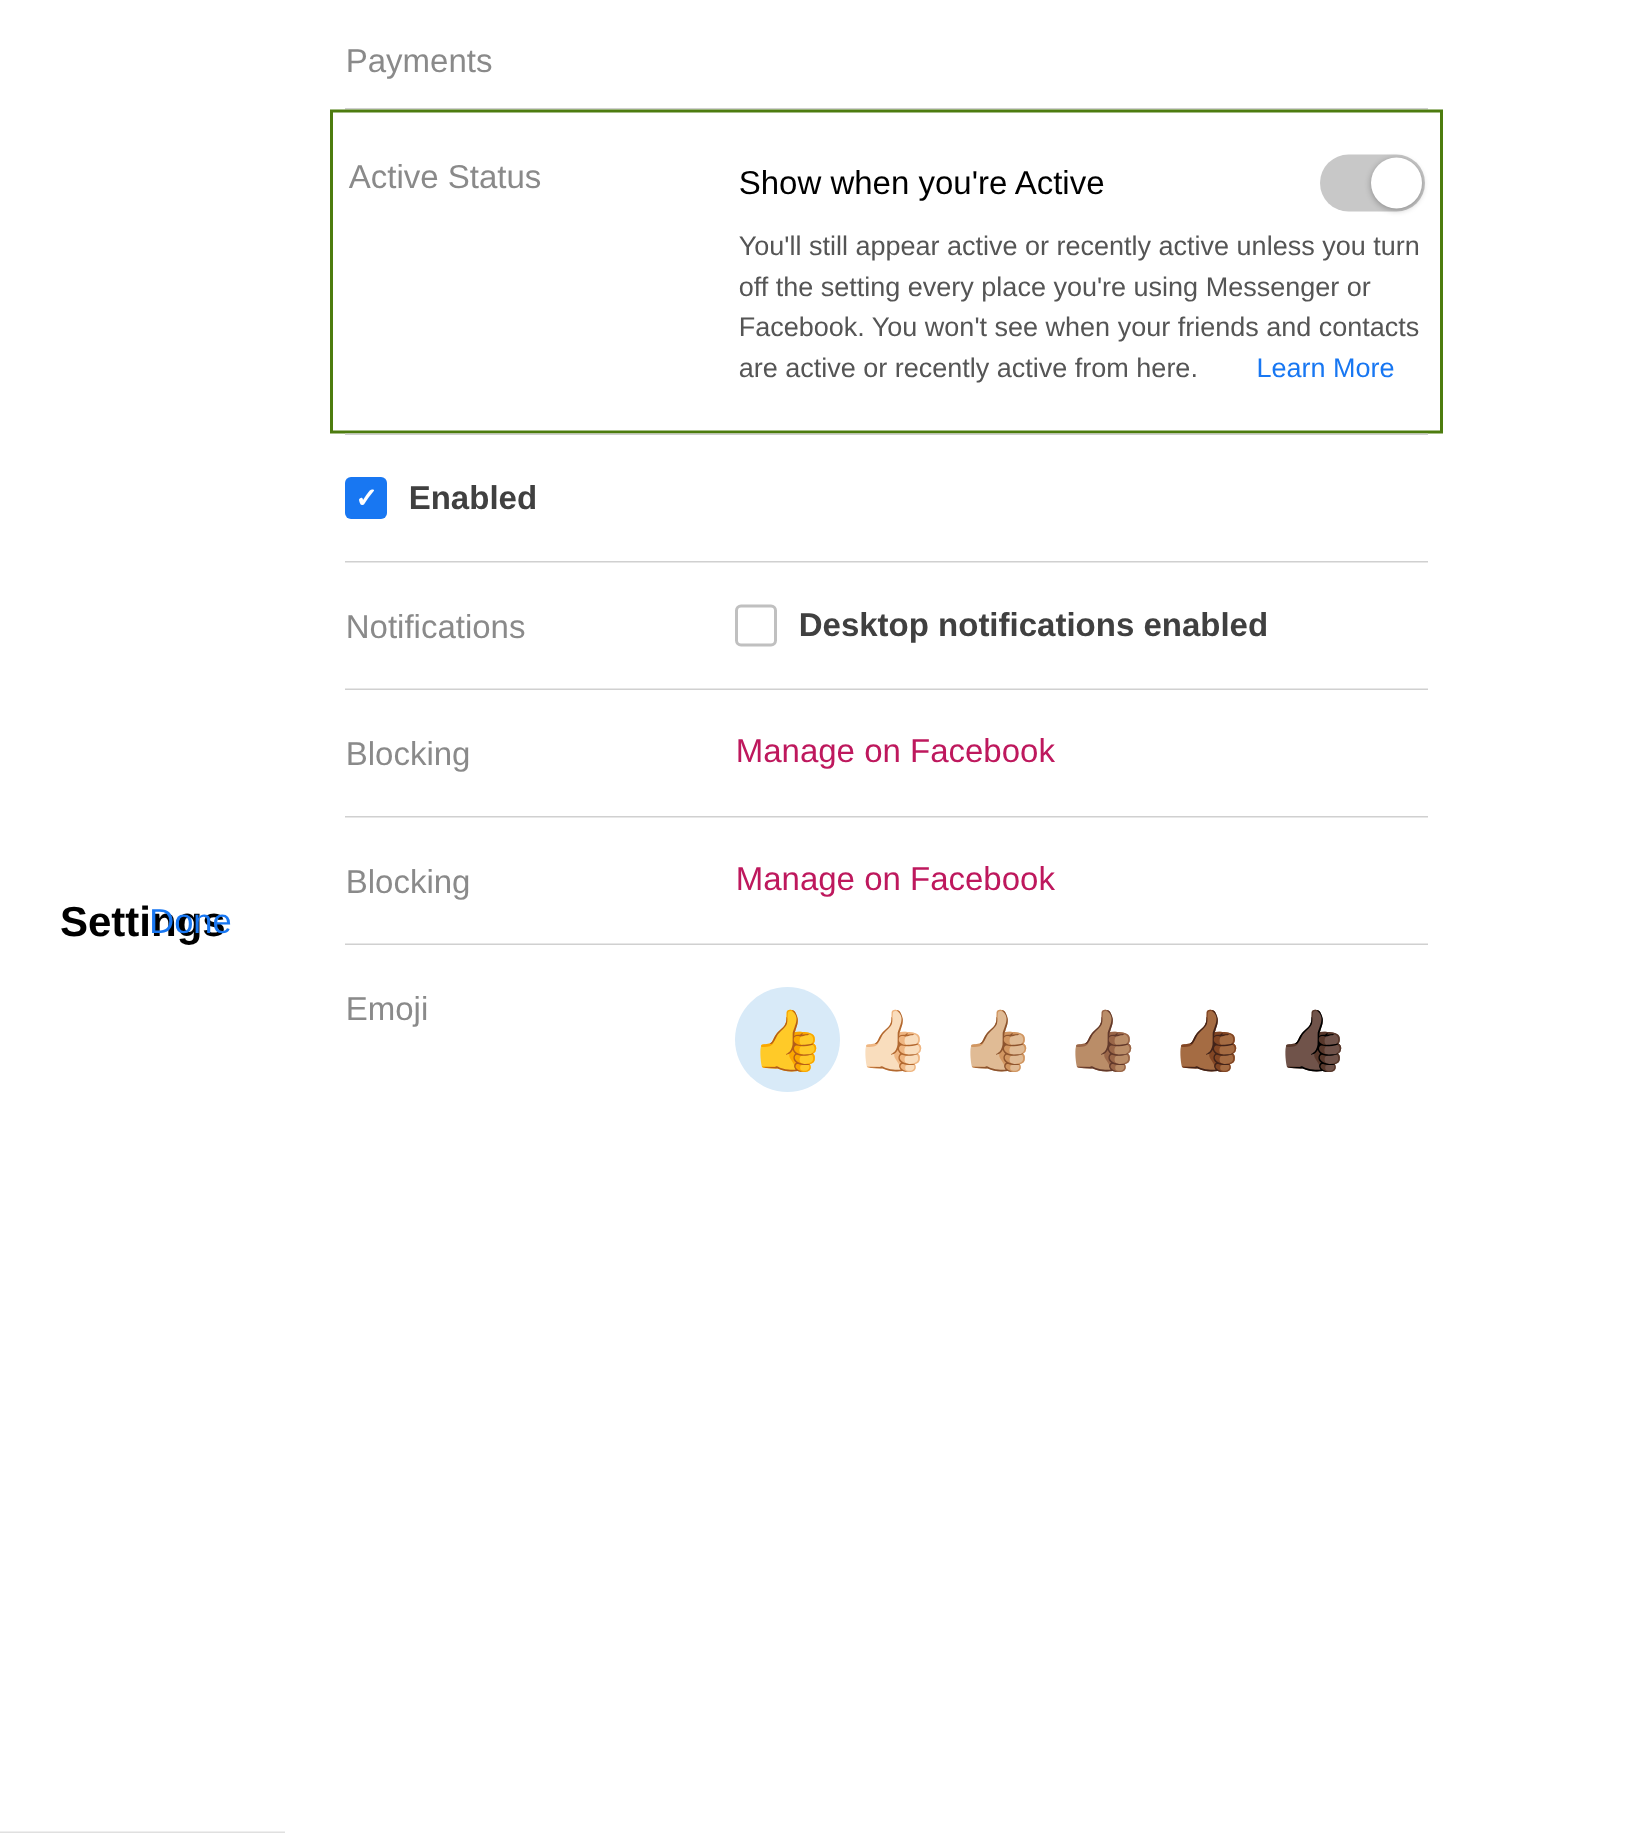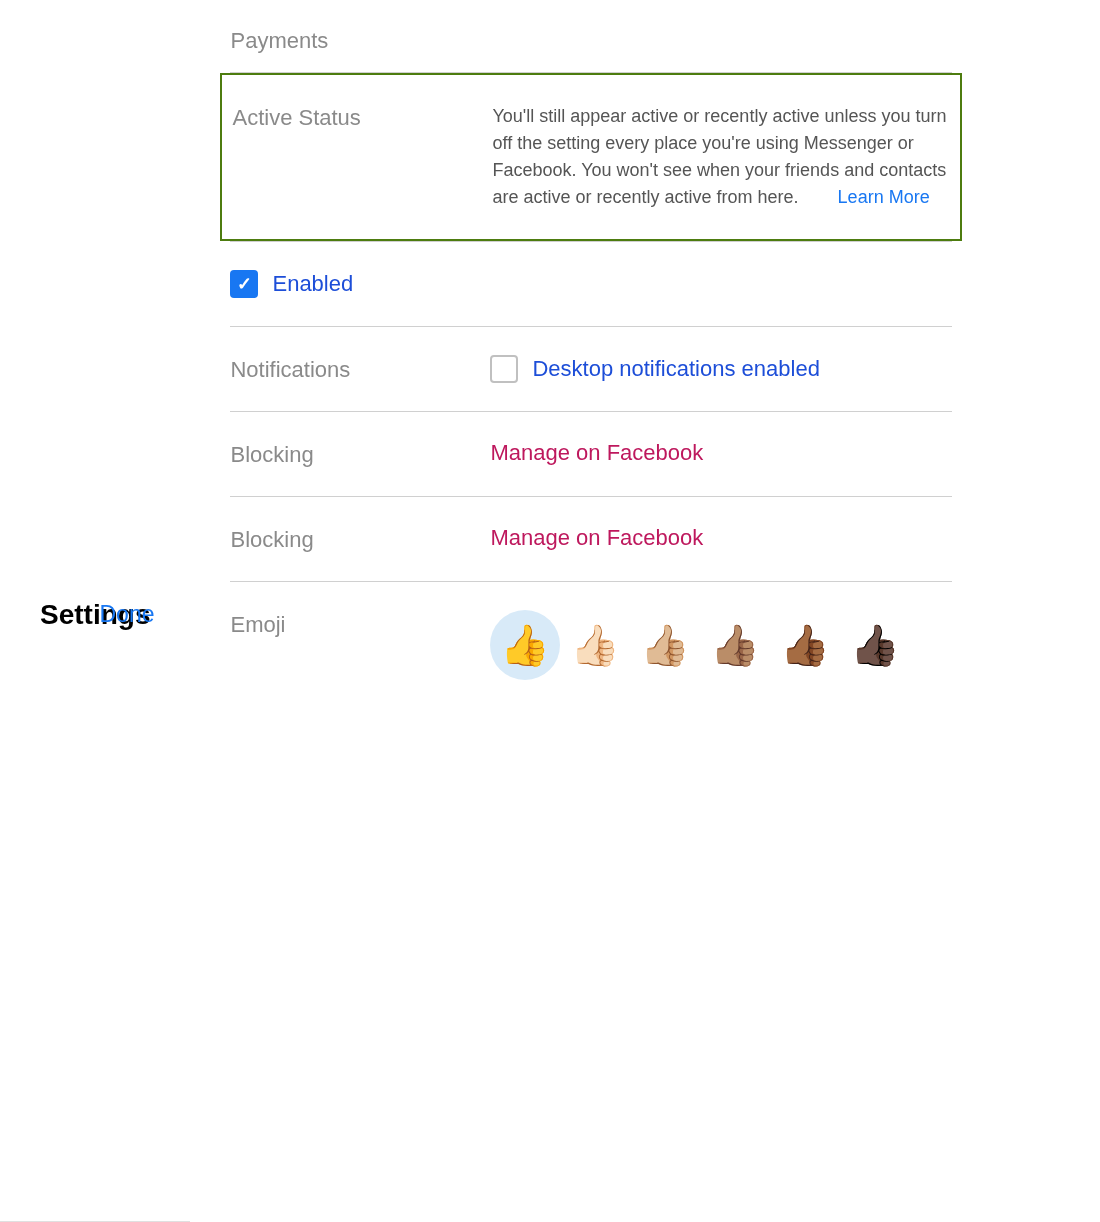--- a/index.html
+++ b/index.html
@@ -189,22 +189,22 @@
       height: 28px;
       background: #ffffff;
       border: 2px solid #c0c0c0;
       border-radius: 4px;
       cursor: pointer;
       flex-shrink: 0;
     }
 
     .checkbox-label {
       font-size: 22px;
-      color: #1d4ed8;
-      font-weight: 400;
+      color: #404040;
+      font-weight: 700;
     }
 
     
     .link-text {
       font-size: 22px;
       color: #be185d;
       cursor: pointer;
     }
 
     
@@ -245,20 +245,26 @@
 
   <div class="content">
 
     <div class="section-label">Payments</div>
 
     <div class="divider"></div>
 
     <div class="active-status-row">
       <div class="setting-row-label">Active Status</div>
       <div class="active-status-content">
+        <div class="active-status-top">
+          <span class="active-status-title">Show when you're Active</span>
+          <div class="toggle">
+            <div class="toggle-knob"></div>
+          </div>
+        </div>
         <div class="active-status-description">
           <span>You'll still appear active or recently active unless you turn off the setting every place you're using Messenger or Facebook. You won't see when your friends and contacts are active or recently active from here.</span>
           <span> </span><span class="learn-more-link">Learn More</span>
         </div>
       </div>
     </div>
 
     <div class="divider"></div>
 
     <div class="setting-row">

